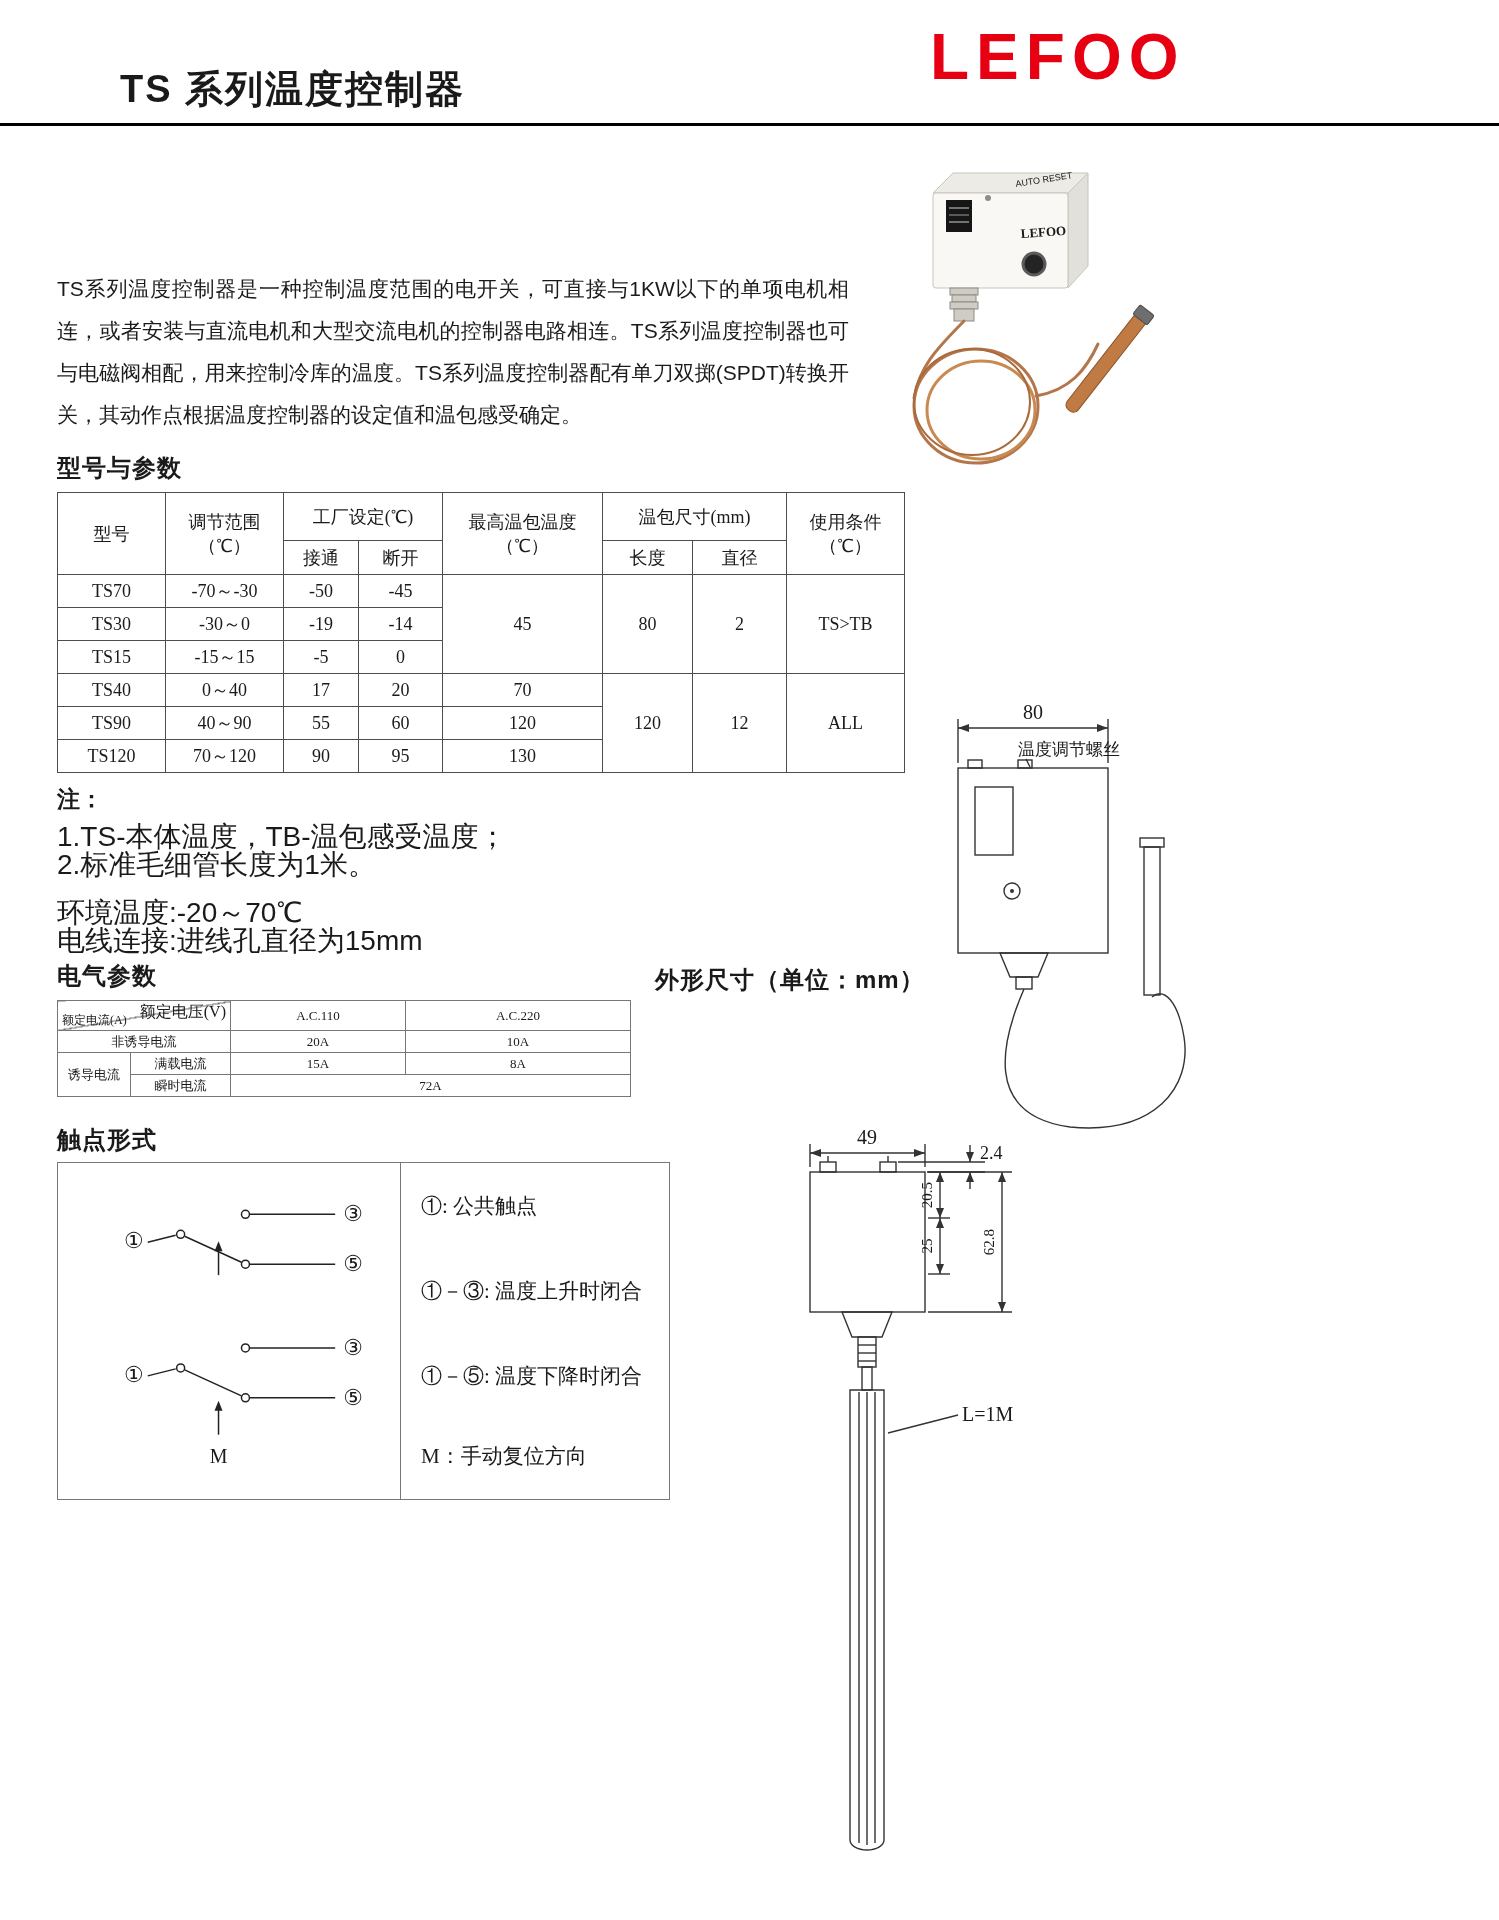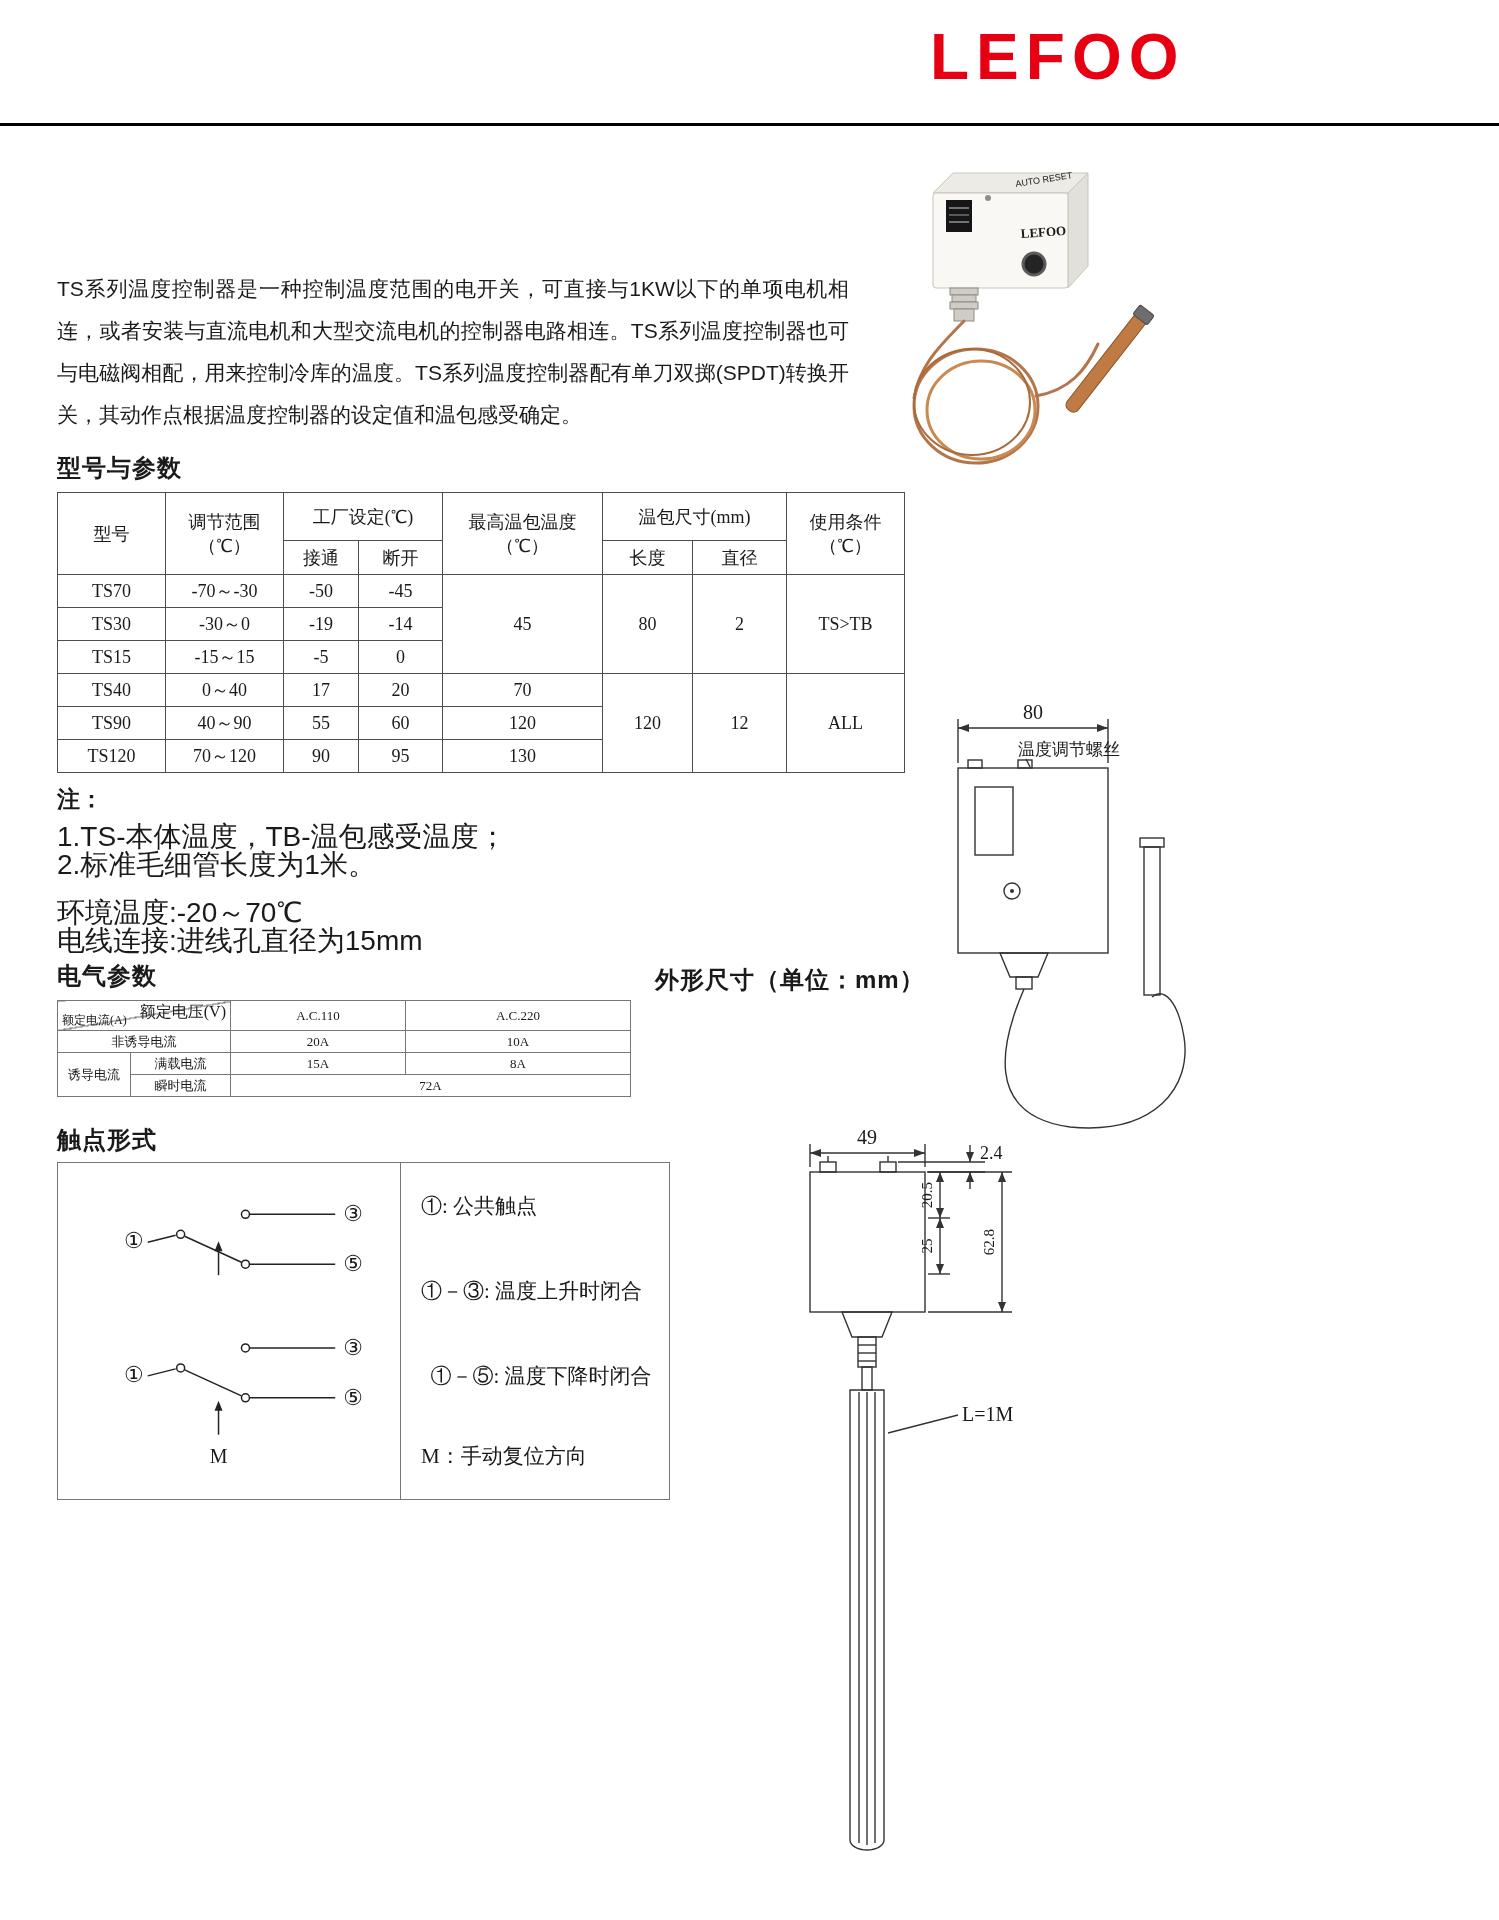--- a/index.html
+++ b/index.html
@@ -51,20 +51,21 @@
   
   .abs-svg { position:absolute; }
   svg text { font-family:"Liberation Serif", serif; fill:#1a1a1a; }
   .cn-label { font-family:"Liberation Sans", sans-serif; }
 </style>
 </head>
 <body>
 
 <div class="page">
 
+  <div class="title">TS 系列温度控制器</div>
   <div class="logo">LEFOO</div>
   <div class="rule"></div>
 
   <svg class="abs-svg" style="left:858px; top:158px;" width="330" height="315" viewBox="0 0 330 315">
     <g>
       <polygon points="75,35 95,15 230,15 210,35" fill="#ecebe6" stroke="#c9c5bd" stroke-width="1"></polygon>
       <polygon points="210,35 230,15 230,108 210,130" fill="#e2e0da" stroke="#c9c5bd" stroke-width="1"></polygon>
       <rect x="75" y="35" width="135" height="95" rx="3" fill="#faf8f4" stroke="#c9c5bd" stroke-width="1"></rect>
       <rect x="88" y="42" width="26" height="32" fill="#161616"></rect>
       <line x1="91" y1="50" x2="111" y2="50" stroke="#cfcfcf" stroke-width="1"></line>
@@ -348,17 +349,17 @@
         <text x="296" y="192" font-size="22" text-anchor="middle" stroke="none">③</text>
         <line x1="192" y1="235" x2="278" y2="235"></line>
         <text x="296" y="242" font-size="22" text-anchor="middle" stroke="none">⑤</text>
         <line x1="161" y1="272" x2="161" y2="242"></line>
         <polygon points="161,238 157,248 165,248" fill="#222" stroke="none"></polygon>
         <text x="161" y="300" font-size="20" text-anchor="middle" stroke="none">M</text>
       </g>
     </svg>
     <div class="legend-item" style="top:29px;">①: 公共触点</div>
     <div class="legend-item" style="top:114px;">①－③: 温度上升时闭合</div>
-    <div class="legend-item" style="top:199px;text-align:center;">①－⑤: 温度下降时闭合</div>
+    <div class="legend-item" style="top:199px;">①－⑤: 温度下降时闭合</div>
     <div class="legend-item" style="top:279px;">M：手动复位方向</div>
   </div>
 
 </div>
 
 </body></html>

